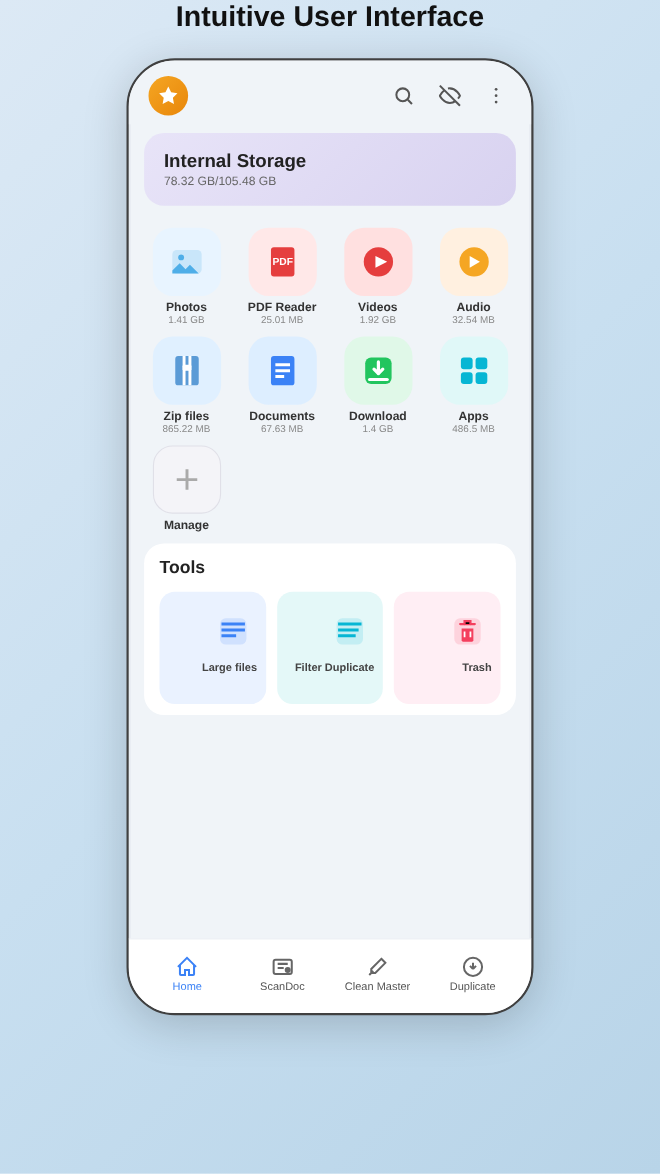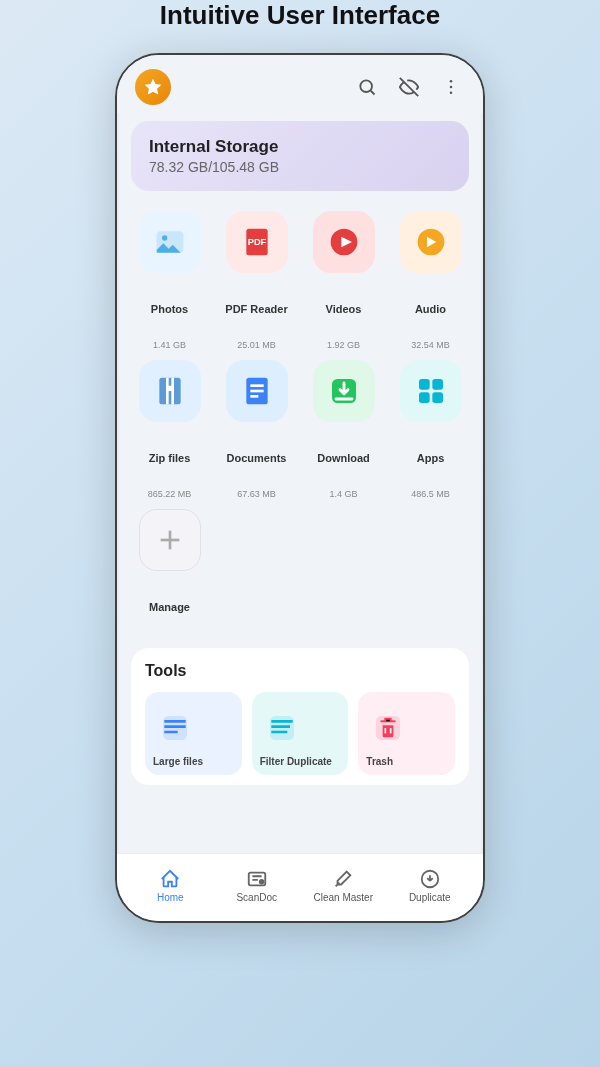--- a/index.html
+++ b/index.html
@@ -83,21 +83,21 @@
       align-items: center;
       justify-content: space-between;
       margin-bottom: 20px;
     }
     .storage-info h3 {
       font-size: 17px;
       font-weight: 700;
       color: #222;
     }
     .storage-info p {
-      font-size: 14px;
+      font-size: 11px;
       color: #666;
       margin-top: 2px;
     }
     .storage-circle {
       width: 58px;
       height: 58px;
       position: relative;
     }
     .storage-circle svg {
       transform: rotate(-90deg);
@@ -116,21 +116,20 @@
       display: grid;
       grid-template-columns: repeat(4, 1fr);
       gap: 10px;
       margin-bottom: 10px;
     }
     .category-item {
       display: flex;
       flex-direction: column;
       align-items: center;
       cursor: pointer;
-      gap: 25px;
     }
     .category-icon {
       width: 62px;
       height: 62px;
       border-radius: 18px;
       display: flex;
       align-items: center;
       justify-content: center;
       margin-bottom: 5px;
       font-size: 26px;
@@ -170,24 +169,24 @@
       color: #222;
       margin-bottom: 12px;
     }
     .tools-grid {
       display: grid;
       grid-template-columns: repeat(3, 1fr);
       gap: 10px;
     }
     .tool-item {
       border-radius: 14px;
-      padding: 14px 8px 8px 8px;
+      padding: 14px 8px 27px 8px;
       display: flex;
       flex-direction: column;
-      align-items: flex-start;
+      align-items: flex-end;
       cursor: pointer;
     }
     .tool-icon {
       width: 44px;
       height: 44px;
       border-radius: 50%;
       display: flex;
       align-items: center;
       justify-content: center;
       font-size: 22px;

